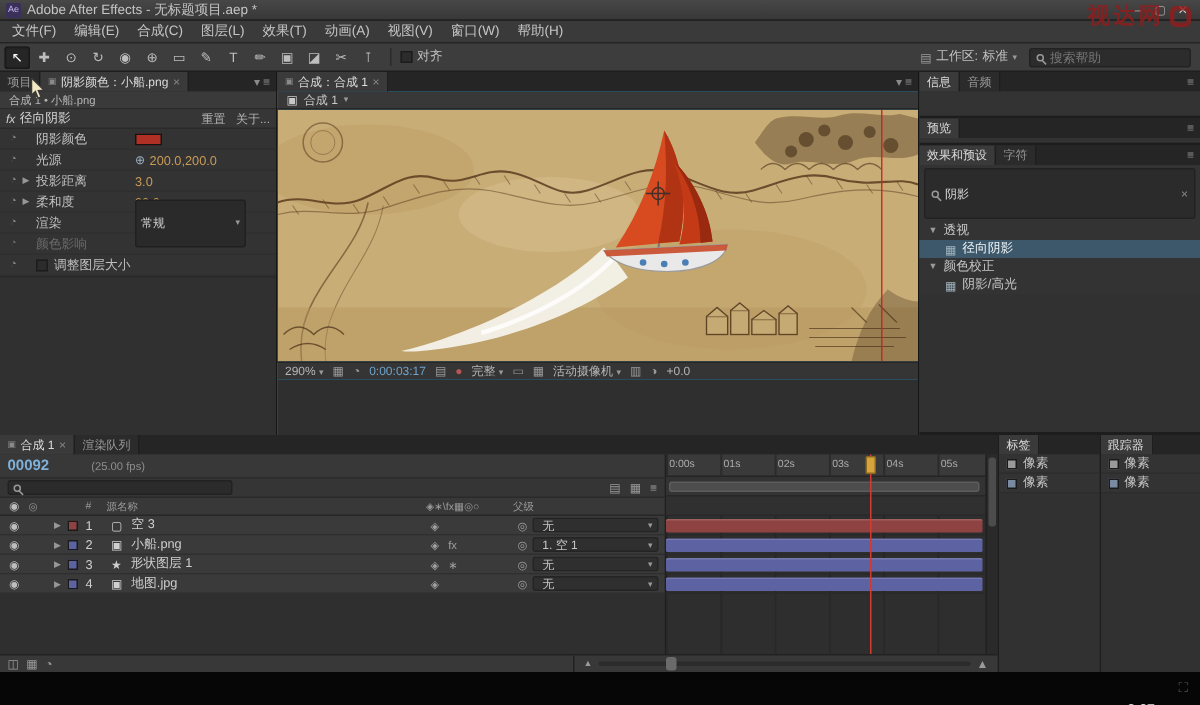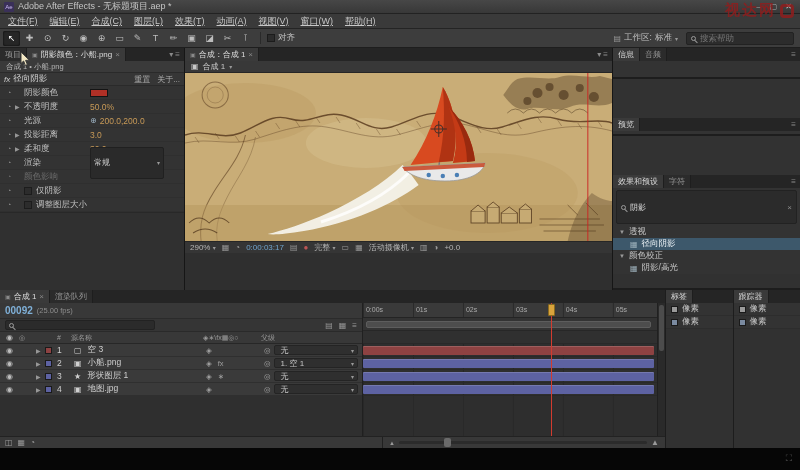--- a/index.html
+++ b/index.html
@@ -8,21 +8,21 @@
 
   
   .titlebar { height:14px; background:linear-gradient(#474747,#383838); display:flex; align-items:center; padding:0 4px; gap:4px; border-bottom:1px solid #222; }
   .app-icon { width:10px; height:10px; background:#3a3059; color:#c9b8f0; font-size:6px; line-height:10px; text-align:center; border-radius:1px; }
   .titlebar .title { color:#c5c5c5; font-size:9px; }
   .win-btns { margin-left:auto; display:flex; }
   .win-btns span { width:15px; text-align:center; color:#aaa; font-size:8px; line-height:13px; }
   .win-btns .close { color:#c9c9c9; }
 
   
-  .menubar { height:15px; background:#3a3a3a; border-bottom:1px solid #242424; display:flex; align-items:flex-end; padding:0 2px;text-decoration:underline; }
+  .menubar { height:15px; background:#3a3a3a; border-bottom:1px solid #242424; display:flex; align-items:flex-start; padding:0 2px; }
   .menubar span { padding:0 6px; color:#c5c5c5; font-size:9px; }
 
   
   .toolbar { height:19px; background:#3d3d3d; border-bottom:1px solid #1e1e1e; display:flex; align-items:center; padding:0 3px; gap:1px; }
   .tool { width:17px; height:15px; line-height:15px; text-align:center; color:#bdbdbd; font-size:9px; border-radius:2px; }
   .tool.active { background:#262626; color:#fff; box-shadow:inset 0 0 2px #000; }
   .tb-sep { width:1px; height:12px; background:#2a2a2a; margin:0 5px; }
   .chk8 { width:8px; height:8px; background:#2c2c2c; border:1px solid #1c1c1c; display:inline-block; }
   .align-wrap { display:flex; align-items:center; gap:3px; font-size:8.5px; color:#c0c0c0; }
   .toolbar-right { margin-left:auto; display:flex; align-items:center; gap:8px; padding-right:3px; }
@@ -63,44 +63,44 @@
   .center-panel { flex:1; display:flex; flex-direction:column; background:#0ea5e9; border-right:1px solid #161616; }
   .comp-nav { height:12px; background:#383838; border-bottom:1px solid #262626; display:flex; align-items:center; gap:4px; padding:0 6px; font-size:8px; color:#c8c8c8; }
   .viewer { height:168px; background:#141414; position:relative; overflow:hidden; flex:none; }
   .viewer svg { display:block; width:100%; height:100%; }
   .viewer-bar { height:12px; background:#353535; border-top:1px solid #262626; display:flex; align-items:center; gap:6px; padding:0 5px; font-size:8px; color:#b5b5b5; white-space:nowrap; overflow:hidden; }
   .vb-ico { color:#9a9a9a; font-size:8px; }
   .tc { color:#6fa3cc; }
   .center-filler { flex:1; background:#2f2f2f; }
 
   
-  .right-col { width:187px; display:flex; flex-direction:column; background:#323232;gap:39px; }
+  .right-col { width:187px; display:flex; flex-direction:column; background:#323232; }
   .rc-section { border-bottom:2px solid #1d1d1d; display:flex; flex-direction:column; }
   .info-content { height:16px; background:#333; }
   .preview-content { height:3px; background:#333; }
   .search-row { padding:2px 3px; background:#333; }
   .search-box { height:11px; background:#2b2b2b; border:1px solid #222; border-radius:2px; display:flex; align-items:center; gap:4px; padding:16px 4px; }
   .search-box input { background:transparent; border:none; outline:none; color:#d5d5d5; font-size:8px; width:130px; font-family:inherit; }
   .sb-clear { margin-left:auto; color:#8a8a8a; font-size:8px; }
   .tree { background:#333; }
   .tree-row { height:12px; display:flex; align-items:center; gap:4px; padding-left:6px; font-size:8.5px; color:#c5c5c5; }
   .tree-row .twirl { font-size:6px; color:#9a9a9a; }
   .tree-row.child { padding-left:17px; }
   .tree-row.selected { background:#3d586b; color:#ecf2f6; }
   .fxgrid { color:#9fb3bd; font-size:8px; }
   .right-filler { flex:1; background:#313131; }
 
   
   .bottom { height:158px; display:flex; gap:1px; background:#1d1d1d; }
   .timeline { width:665px; display:flex; flex-direction:column; background:#333; }
   .tl-body { flex:1; display:flex; min-height:0; }
-  .tl-left { width:363px; display:flex; flex-direction:column; border-right:1px solid #202020; }
+  .tl-left { width:444px; display:flex; flex-direction:column; border-right:1px solid #202020; }
   .tl-info { height:15px; display:flex; align-items:center; gap:4px; padding:0 5px; background:#383838; }
   .tl-frames { color:#7fb0d8; font-size:10px; font-weight:bold; }
-  .tl-fps { color:#8d8d8d; font-size:7.5px; }
+  .tl-fps { color:#8d8d8d; font-size:7.5px;margin-left:24px; }
   .tl-search-row { height:13px; display:flex; align-items:center; gap:4px; padding:0 5px; background:#353535; border-top:1px solid #2b2b2b; }
   .tl-search { width:150px; height:10px; background:#2b2b2b; border:1px solid #222; border-radius:2px; display:flex; align-items:center; padding:0 3px; gap:3px; }
   .tl-mini-ico { color:#9a9a9a; font-size:8px; }
   .tl-search-icons { margin-left:auto; display:flex; gap:6px; }
   .tl-header, .tl-row { display:grid; grid-template-columns:30px 24px 14px 1fr 58px 104px; align-items:center; }
   .tl-header { height:13px; background:#383838; border-top:1px solid #2a2a2a; border-bottom:1px solid #272727; font-size:7px; color:#9a9a9a; }
   .tl-header span, .tl-row span { padding-left:3px; white-space:nowrap; overflow:hidden; }
   .tl-row { height:13px; background:#3a3a3a; border-bottom:1px solid #2f2f2f; font-size:8.5px; color:#cfcfcf; }
   .cell-flex { display:flex; align-items:center; gap:3px; padding-left:3px; }
   .eye { color:#bdbdbd; font-size:8px; }
@@ -237,26 +237,20 @@
 
     <div class="ec-rows">
       <div class="ec-row">
         <span class="ec-ico">◔</span>
         <span class="ec-exp"></span>
         <span class="ec-label">阴影颜色</span>
         <span class="ec-swatch" style="background: rgb(176, 48, 38);"></span>
       </div>
       <div class="ec-row">
         <span class="ec-ico">◔</span>
-        <span class="ec-exp">▶</span>
-        <span class="ec-label">不透明度</span>
-        <span class="ec-val">50.0%</span>
-      </div>
-      <div class="ec-row">
-        <span class="ec-ico">◔</span>
         <span class="ec-exp"></span>
         <span class="ec-label">光源</span>
         <span class="pt-ico">⊕</span>
         <span class="ec-val">200.0,200.0</span>
       </div>
       <div class="ec-row">
         <span class="ec-ico">◔</span>
         <span class="ec-exp">▶</span>
         <span class="ec-label">投影距离</span>
         <span class="ec-val">3.0</span>
@@ -273,26 +267,20 @@
         <span class="ec-label">渲染</span>
         <span class="ec-dd">
           <span>常规</span>
           <span class="caret">▾</span>
         </span>
       </div>
       <div class="ec-row">
         <span class="ec-ico dim">◔</span>
         <span class="ec-exp"></span>
         <span class="ec-label dim">颜色影响</span>
-      </div>
-      <div class="ec-row">
-        <span class="ec-ico">◔</span>
-        <span class="ec-exp"></span>
-        <span class="chk8" style="margin-right:4px;"></span>
-        <span class="ec-label">仅阴影</span>
       </div>
       <div class="ec-row">
         <span class="ec-ico">◔</span>
         <span class="ec-exp"></span>
         <span class="chk8" style="margin-right:4px;"></span>
         <span class="ec-label">调整图层大小</span>
       </div>
     </div>
     <div class="ec-filler"></div>
   </div>

